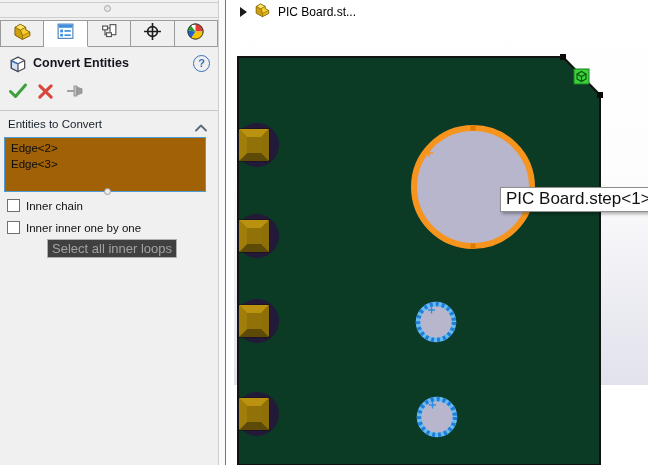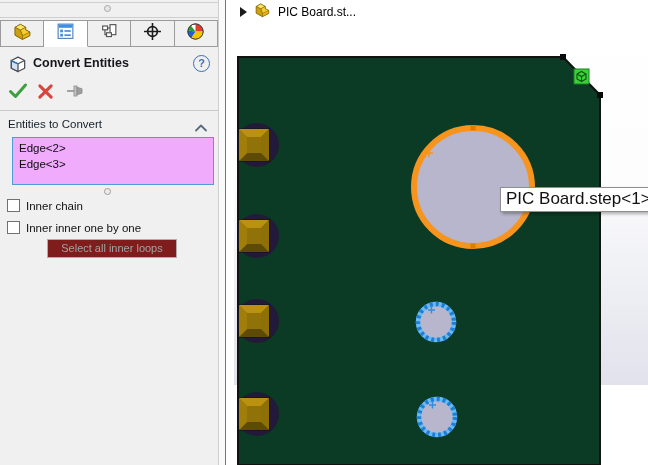--- a/index.html
+++ b/index.html
@@ -18,30 +18,30 @@
   .tab:first-child{border-left:1px solid #9b9b9b;}
   .tab.active{background:#fff;border-bottom:1px solid #fff;}
   .pm-title-row{position:absolute;left:0;top:54px;width:218px;height:22px;}
   .pm-title{position:absolute;left:33px;top:2px;font-size:12.5px;font-weight:bold;color:#15151e;}
   .help-btn{position:absolute;right:8px;top:1px;width:17px;height:17px;border:1.5px solid #3a6fb5;
     border-radius:50%;color:#3a6fb5;font-size:11px;font-weight:bold;text-align:center;line-height:14px;}
   .action-row{position:absolute;left:8px;top:82px;display:flex;gap:9px;align-items:center;}
   .divider{position:absolute;left:0;top:110px;width:218px;height:1px;background:#c9c9c9;}
   .section-header{position:absolute;left:8px;top:118px;font-size:11.5px;font-weight:normal;color:#15202b;}
   .section-chevron{position:absolute;right:10px;top:119px;}
-  #sel-list{position:absolute;left:12px;top:137px;width:202px;height:48px;background:#f0abfc;
+  #sel-list{position:absolute;left:4px;top:137px;width:202px;height:55px;background:#a16207;
     border:1.5px solid #4f9bd5;padding:2px 0;overflow:hidden;}
   .sel-item{font-size:11.5px;color:#0d0d0d;padding:1px 6px;line-height:14px;}
   #list-resize-dot{position:absolute;left:104px;top:188px;width:7px;height:7px;border-radius:50%;
     border:1px solid #9e9e9e;background:#ececec;}
   .cb-row{position:absolute;left:7px;display:flex;align-items:center;gap:6px;}
   .cb-box{width:13px;height:13px;background:#fff;border:1px solid #707070;}
   .cb-label{font-size:11.5px;color:#111;}
-  #inner-loops-btn{position:absolute;left:47px;top:239px;width:130px;height:19px;background:#7f1d1d;
-    border:1px solid #aeaeae;color:#a2a2a2;font-size:11px;text-align:center;line-height:17px;}
+  #inner-loops-btn{position:absolute;left:47px;top:239px;width:130px;height:19px;background:#404040;
+    border:1px solid #aeaeae;color:#a2a2a2;font-size:13px;text-align:center;line-height:17px;}
 
   
   #gutter{position:absolute;left:218px;top:0;width:8px;height:465px;background:#fafafa;
     border-left:1px solid #cfcfcf;border-right:1px solid #70777f;}
 
   
   #viewport{position:absolute;left:234px;top:0;width:422px;height:385px;
     background:linear-gradient(180deg,#ffffff 0%,#fdfdfe 45%,#e1e2eb 100%);}
   #board-svg{position:absolute;left:0;top:0;}
   #tree-row{position:absolute;left:6px;top:3px;display:flex;align-items:center;gap:7px;height:18px;}

